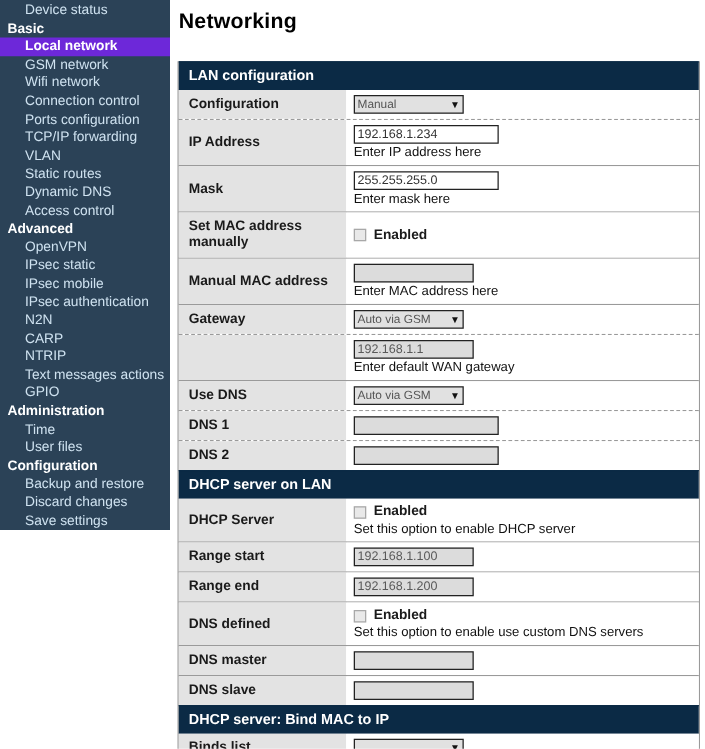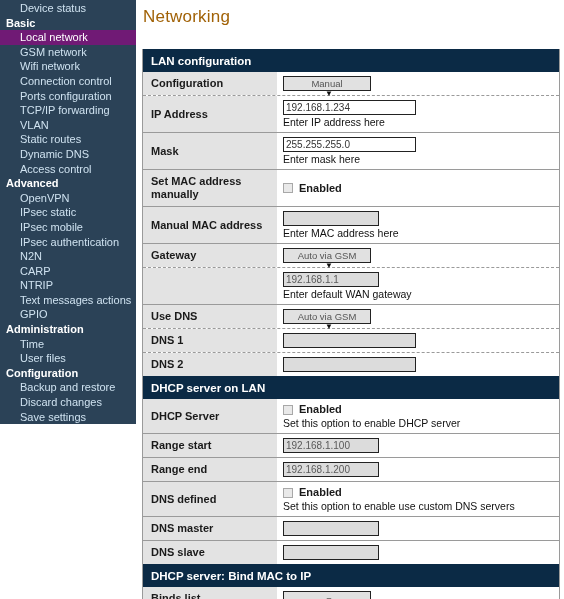--- a/index.html
+++ b/index.html
@@ -37,37 +37,37 @@
   }
   .nav-item {
     color: #cfe2f0;
     font-size: 11px;
     line-height: 14.6px;
     padding: 0 0 0 20px;
     white-space: nowrap;
     cursor: pointer;
   }
   .nav-item.active {
-    background: #701a75;
+    background: #6d28d9;
     color: #ffffff;
-    font-weight: normal;
+    font-weight: bold;
     width: 136px;
   }
 
   
   #main {
     flex: 1;
     background: #ffffff;
     position: relative;
     overflow: hidden;
   }
   #page-title {
     font-size: 17px;
-    font-weight: normal;
-    color: #a16207;
+    font-weight: bold;
+    color: #000000;
     padding: 7px 0 0 7px;
     line-height: 20px;
     letter-spacing: .2px;
   }
   .tbl {
     margin: 22px 4px 0 6px;
     width: 418px;
     border: 1px solid #9a9a9a;
     border-top: none;
     background: #ffffff;
@@ -116,21 +116,21 @@
     border: 1px solid #222;
     background: #ffffff;
     font-size: 10px;
     color: #333;
     line-height: 13px;
     padding: 0 2px;
     font-family: "Liberation Sans", sans-serif;
     display: flex;
     align-items: center;
   }
-  .inp.w110 { width: 133px; }
+  .inp.w110 { width: 116px; }
   .inp.w88  { width: 96px; }
   .inp.dis  { background: #dcdcdc; color: #595959; }
   .hint {
     font-size: 10.5px;
     color: #111;
     line-height: 12px;
     margin-top: 1px;
     white-space: nowrap;
   }
   
@@ -139,21 +139,20 @@
     height: 15px;
     border: 1px solid #222;
     background: #e1e1e1;
     font-size: 9.5px;
     color: #555;
     padding: 0 2px;
     display: flex;
     align-items: center;
     justify-content: space-between;
     cursor: pointer;
-    flex-direction: column;
   }
   .sel .cap { line-height: 13px; }
   .caret {
     font-size: 8px;
     color: #111;
     line-height: 8px;
     padding-left: 4px;
   }
   
   .chk-wrap {

